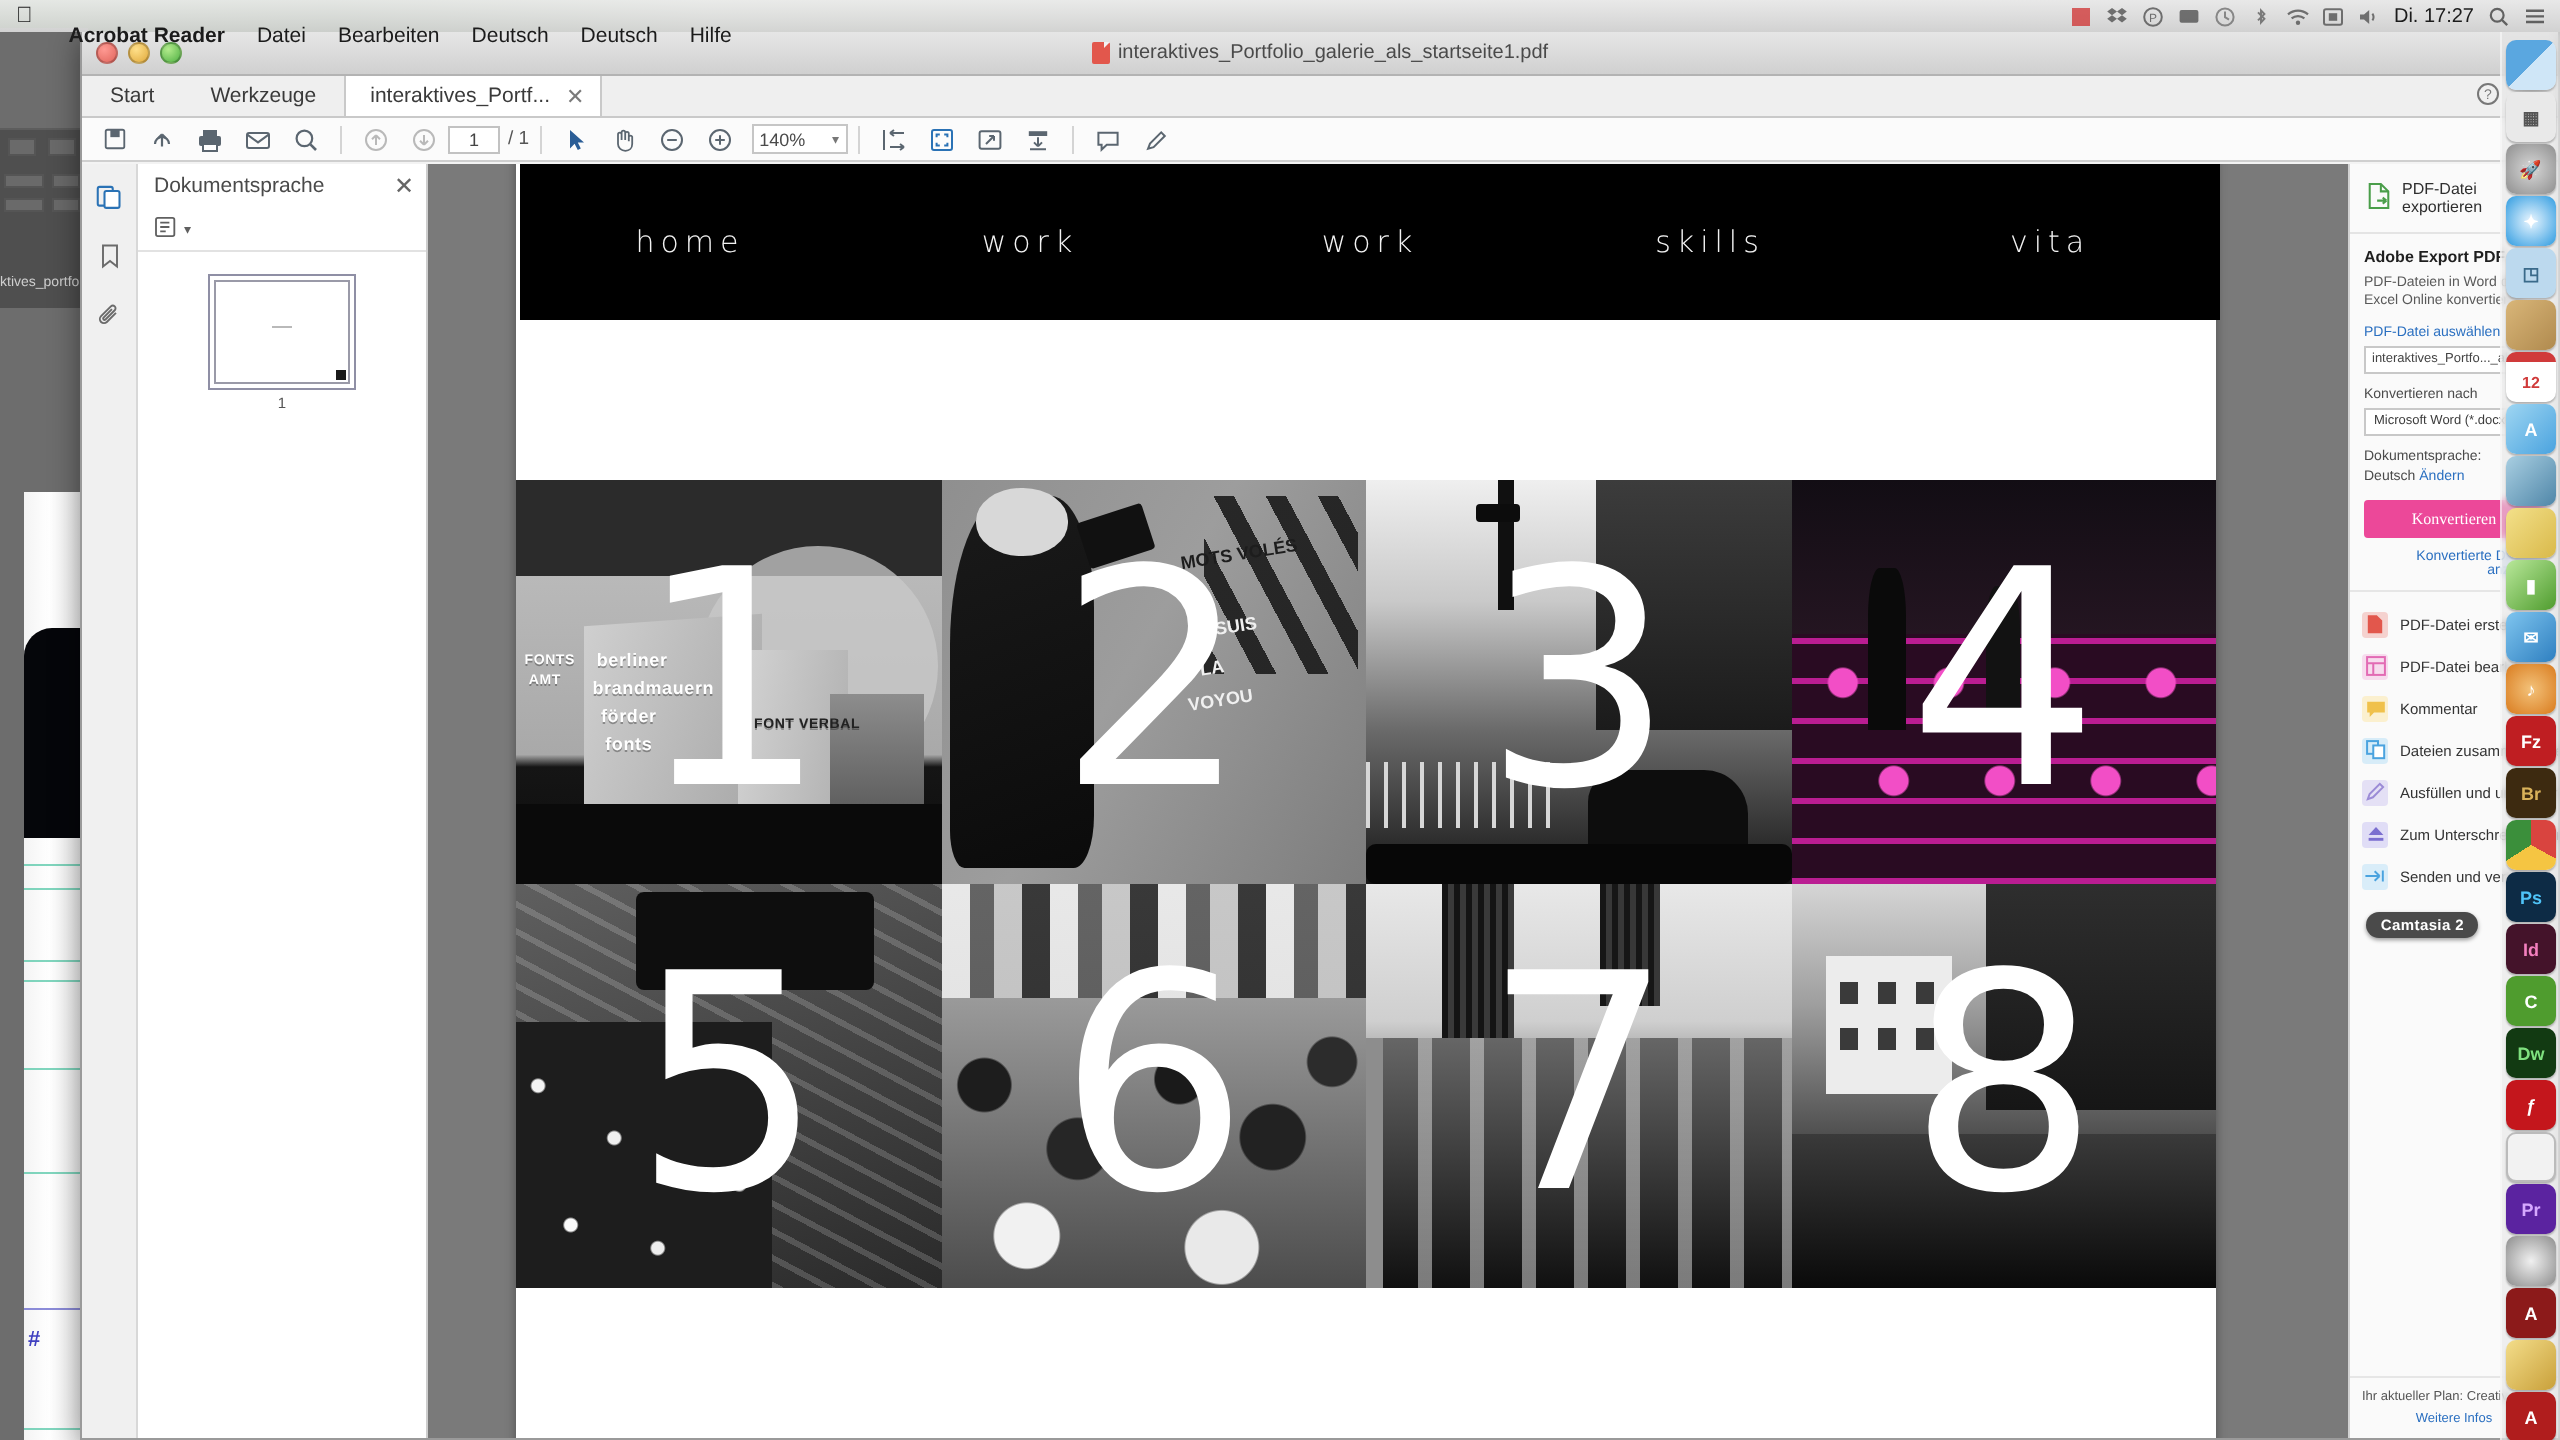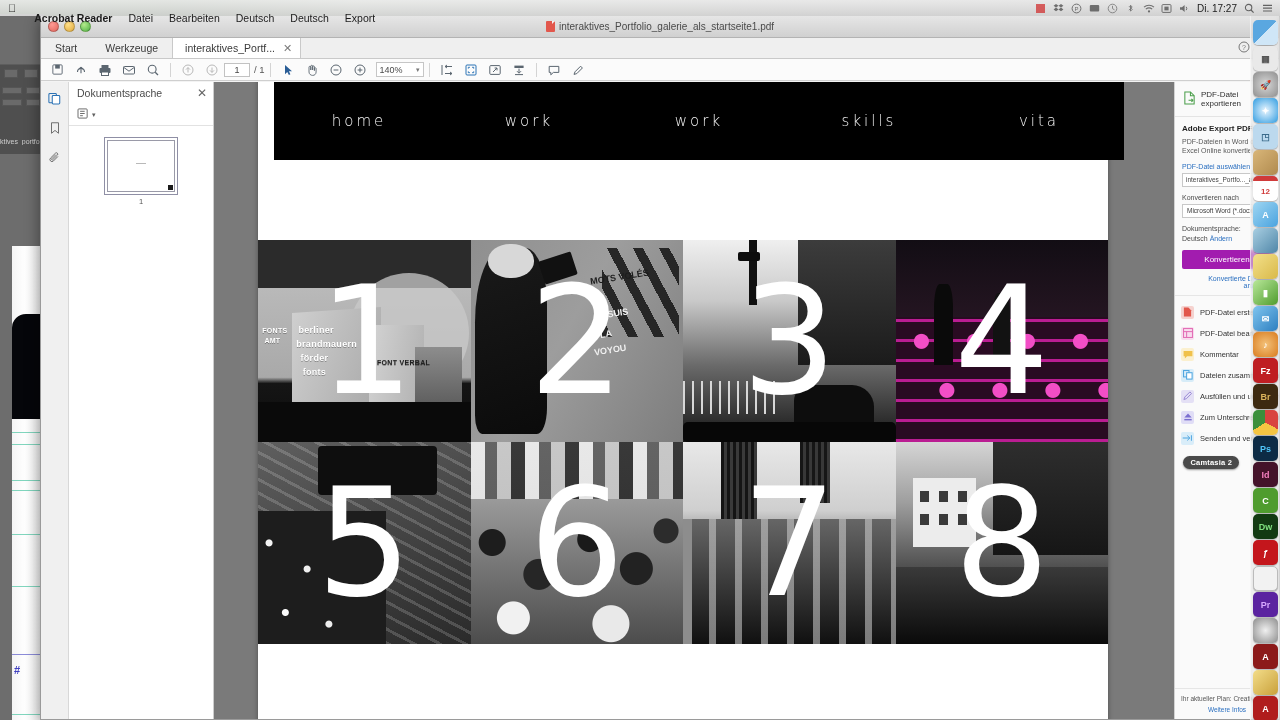--- a/index.html
+++ b/index.html
@@ -138,21 +138,21 @@
   .thumb .corner{position:absolute;right:1px;bottom:1px;width:5px;height:5px;background:#1a1a1a;}
   .thumbnum{font-size:7.5px;color:#555;margin-top:5px;}
 
   
   .viewport{flex:1;background:#7a7a7a;position:relative;overflow:hidden;}
   .page{
     position:absolute;left:44px;top:-8px;width:850px;height:680px;background:#fff;
     box-shadow:0 0 5px rgba(0,0,0,.35);
   }
   .navbar{
-    position:absolute;left:16px;top:8px;width:850px;height:78px;background:#000;
+    position:absolute;left:2px;top:8px;width:850px;height:78px;background:#000;
     display:flex;align-items:center;
   }
   .navbar .nl{
     flex:1;text-align:center;color:#f2f2f2;font-size:15px;letter-spacing:3px;
     font-family:"DejaVu Sans",sans-serif;font-weight:300;
   }
   .grid{
     position:absolute;left:0;top:166px;width:850px;height:404px;
     display:grid;grid-template-columns:repeat(4,1fr);grid-template-rows:repeat(2,1fr);
   }
@@ -272,22 +272,22 @@
     display:flex;align-items:center;padding:0 3px;overflow:hidden;white-space:nowrap;margin-bottom:7px;
   }
   .rp-lab{font-size:7px;color:#4a4a4a;margin-bottom:3px;}
   .rp-sel{
     height:14px;border:1px solid #c8c8c8;background:#fff;font-size:6.5px;color:#3c3c3c;
     display:flex;align-items:center;padding:0 4px;margin-bottom:7px;
   }
   .rp-lang{font-size:7px;color:#4a4a4a;}
   .rp-lang a{color:#2a6fc0;}
   .rp-btn{
-    margin-top:8px;height:19px;background:#a21caf;color:#fff;font-size:8px;
-    display:flex;align-items:center;justify-content:center;border-radius:2px;
+    margin-top:8px;height:19px;background:#ec4899;color:#fff;font-size:8px;
+    display:flex;align-items:center;justify-content:center;border-radius:2px;font-family:Liberation Serif, serif;
   }
   .rp-after{text-align:right;color:#2a6fc0;font-size:7px;margin-top:6px;}
   .rp-tools{padding:6px 0 4px 0;flex:1;}
   .tool{display:flex;align-items:center;gap:6px;padding:4px 6px;font-size:7.5px;color:#333;white-space:nowrap;overflow:hidden;}
   .tool .ti{width:13px;height:13px;flex:none;border-radius:2px;display:flex;align-items:center;justify-content:center;}
   .rp-foot{padding:6px;border-top:1px solid #e6e6e6;text-align:center;}
   .rp-foot .pl{font-size:6.5px;color:#555;white-space:nowrap;overflow:hidden;}
   .rp-foot .mi{font-size:6.5px;color:#2a6fc0;margin-top:4px;}
 
   .camtasia{
@@ -747,21 +747,21 @@
     <div class="camtasia">Camtasia 2</div>
   </div>
 
   <div class="menubar">
     <span class="apple"></span>
     <span class="mi app">Acrobat Reader</span>
     <span class="mi">Datei</span>
     <span class="mi">Bearbeiten</span>
     <span class="mi">Deutsch</span>
     <span class="mi">Deutsch</span>
-    <span class="mi">Export</span>
+    <span class="mi">Hilfe</span>
     <span class="right">
       <span class="ic"><svg width="11" height="11" viewBox="0 0 11 11">
             <rect x="1" y="1" width="9" height="9" fill="#d02a2a"></rect>
           </svg></span>
       <span class="ic"><svg width="11" height="11" viewBox="0 0 11 11">
             <path d="M3 1 .6 2.8 3 4.6 5.5 2.8ZM8 1l2.4 1.8L8 4.6 5.5 2.8ZM.6 6.4 3 4.6l2.5 1.8L3 8.2ZM10.4 6.4 8 4.6 5.5 6.4 8 8.2Z" fill="#444"></path>
           </svg></span>
       <span class="ic"><svg width="11" height="11" viewBox="0 0 11 11">
             <circle cx="5.5" cy="5.5" r="4.4" fill="none" stroke="#444"></circle>
             <text x="5.5" y="8" font-size="6" text-anchor="middle" fill="#444" font-family="Liberation Sans">P</text>

